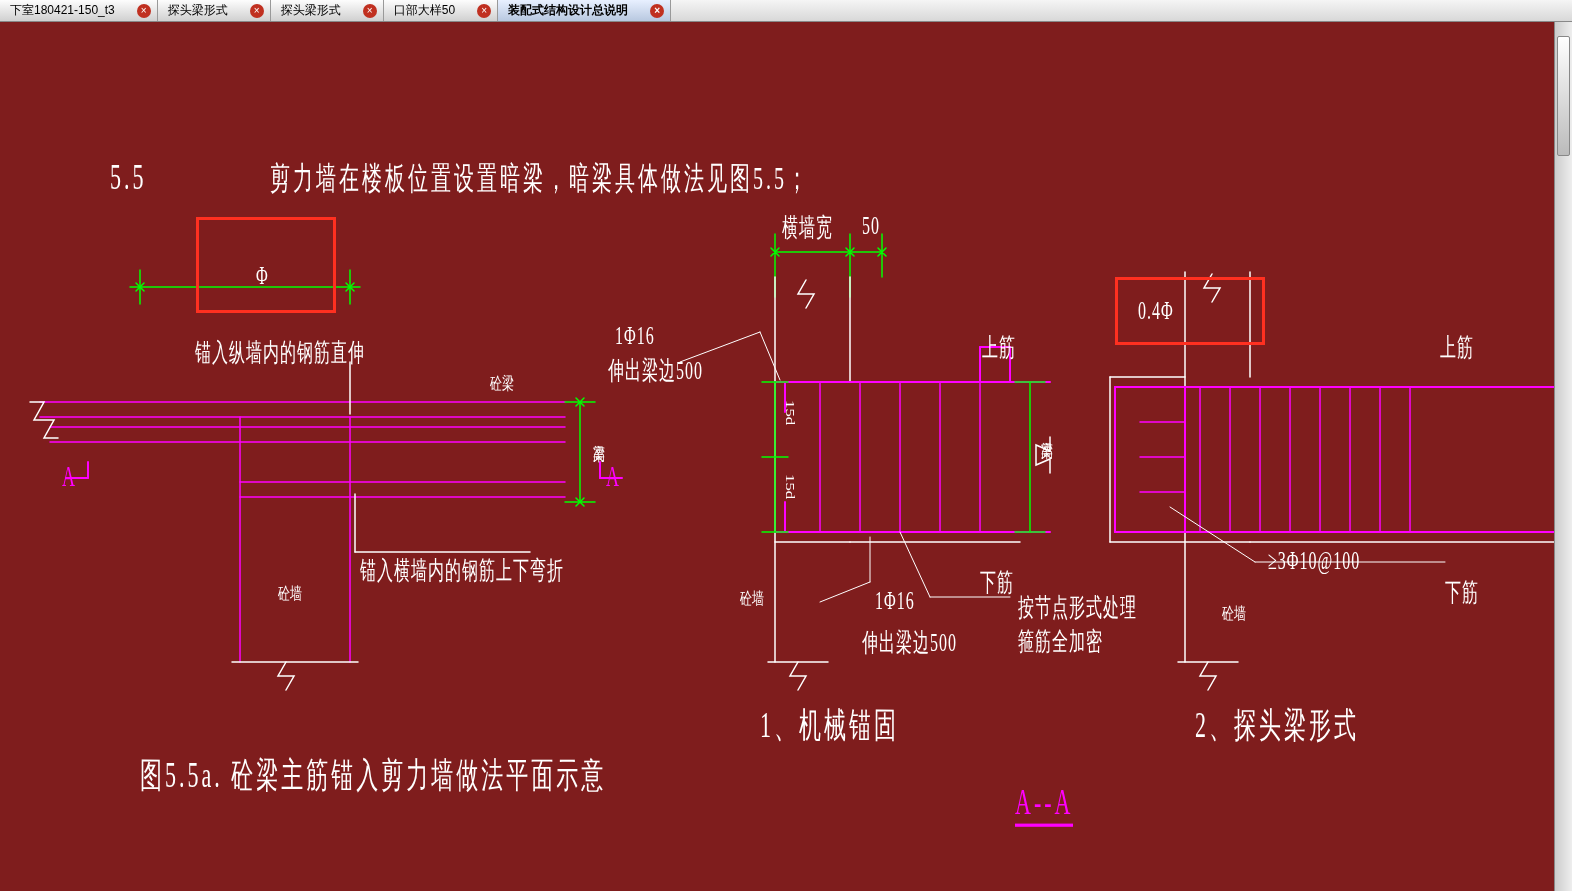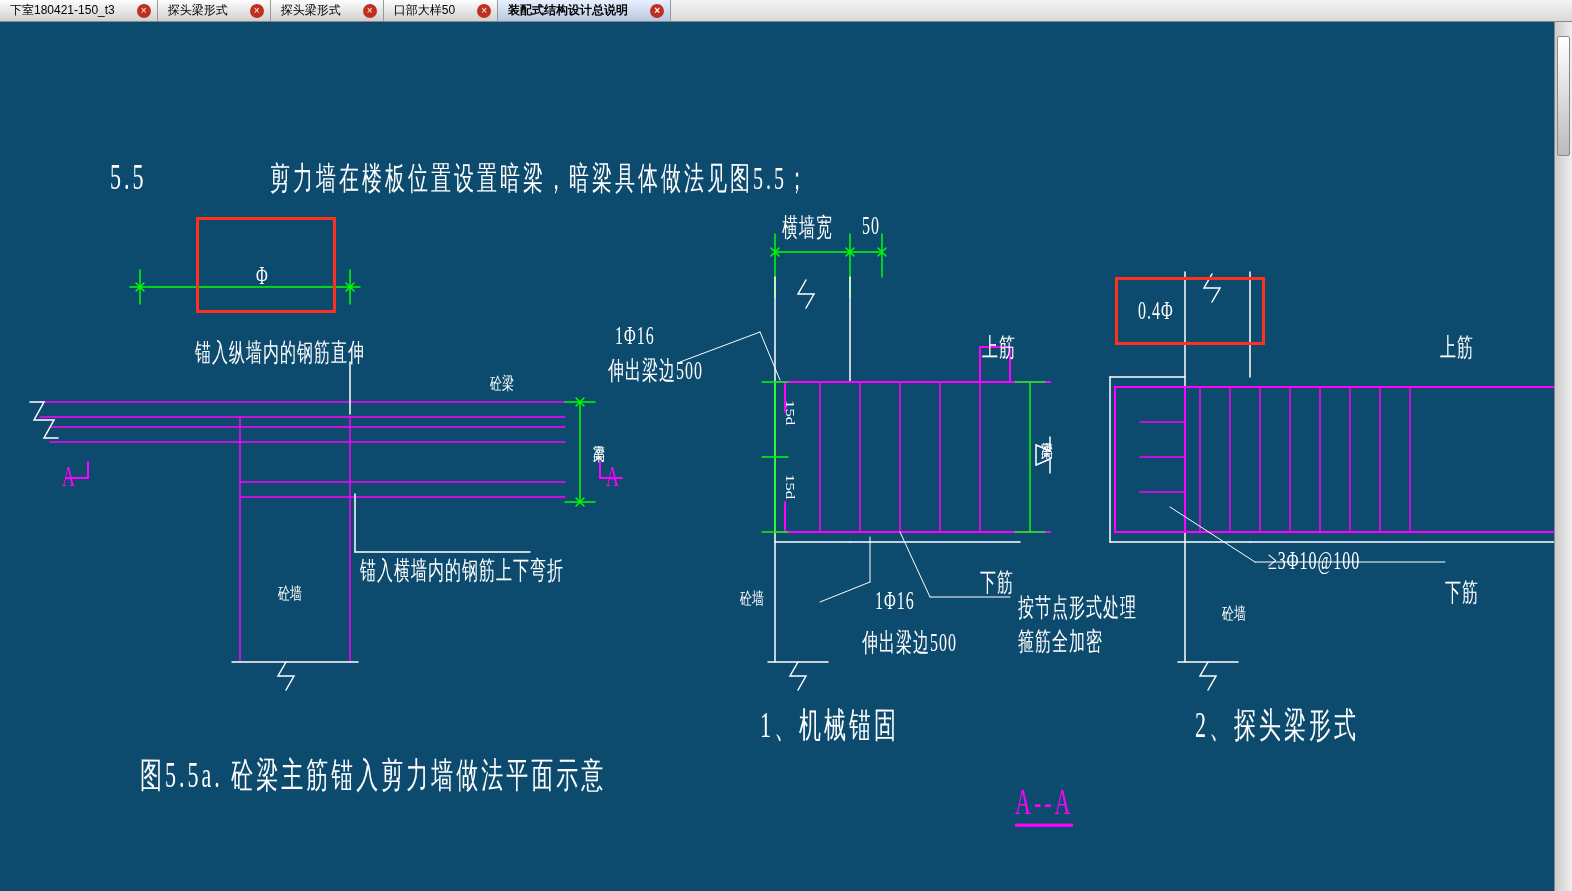--- a/index.html
+++ b/index.html
@@ -1,21 +1,21 @@
 <!DOCTYPE html>
 <html><head>
 <meta charset="utf-8">
 <style>
   * { margin:0; padding:0; box-sizing:border-box; }
   html,body { width:1572px; height:891px; font-family:"Microsoft YaHei","SimSun",sans-serif; background:#c0c0c0; overflow:hidden; }
   .tabbar { display:flex; height:22px; background:linear-gradient(#f5f5f5,#d8d8d8); font-size:12px; border-bottom:1px solid #888; }
   .tab { display:flex; align-items:center; padding:0 6px 0 10px; border-right:1px solid #999; background:linear-gradient(#fdfdfd,#d0d0d0); cursor:pointer; white-space:nowrap;gap:16px; }
   .tab.active { background:linear-gradient(#e8f0ff,#b8c8e0); font-weight:bold; }
   .tab .x { margin-left:6px; width:14px; height:14px; border-radius:50%; background:#c03020; color:#fff; font-size:10px; line-height:14px; text-align:center; }
-  .canvas { position:relative; width:1572px; height:869px; background:#0c4a6e; color:#fff; }
+  .canvas { position:relative; width:1572px; height:869px; background:#7f1d1d; color:#fff; }
   .scrollbar-v { position:absolute; top:0; right:0; width:18px; height:100%; background:linear-gradient(90deg,#ccc,#eee); border-left:1px solid #888;}
   .scrollbar-v .thumb { position:absolute; left:2px; right:2px; background:linear-gradient(#fff,#bbb); border:1px solid #888; border-radius:2px;}
   .txt { position:absolute; color:#fff; font-family:"SimSun","NSimSun",serif; white-space:nowrap; letter-spacing:3px; transform:scaleY(1.6); transform-origin:top left; }
   .txt.sm { font-size:16px; letter-spacing:1px; transform:scaleY(1.6);}
   .txt.tiny { font-size:12px; letter-spacing:0; transform:scaleY(1.4);}
   .mag { color:#f0f; }
   svg { position:absolute; top:0; left:0; }
   .sectU { border-bottom:2px solid #f0f; }
   .boxred { position:absolute; border:3px solid #ff3020; }
 </style>

